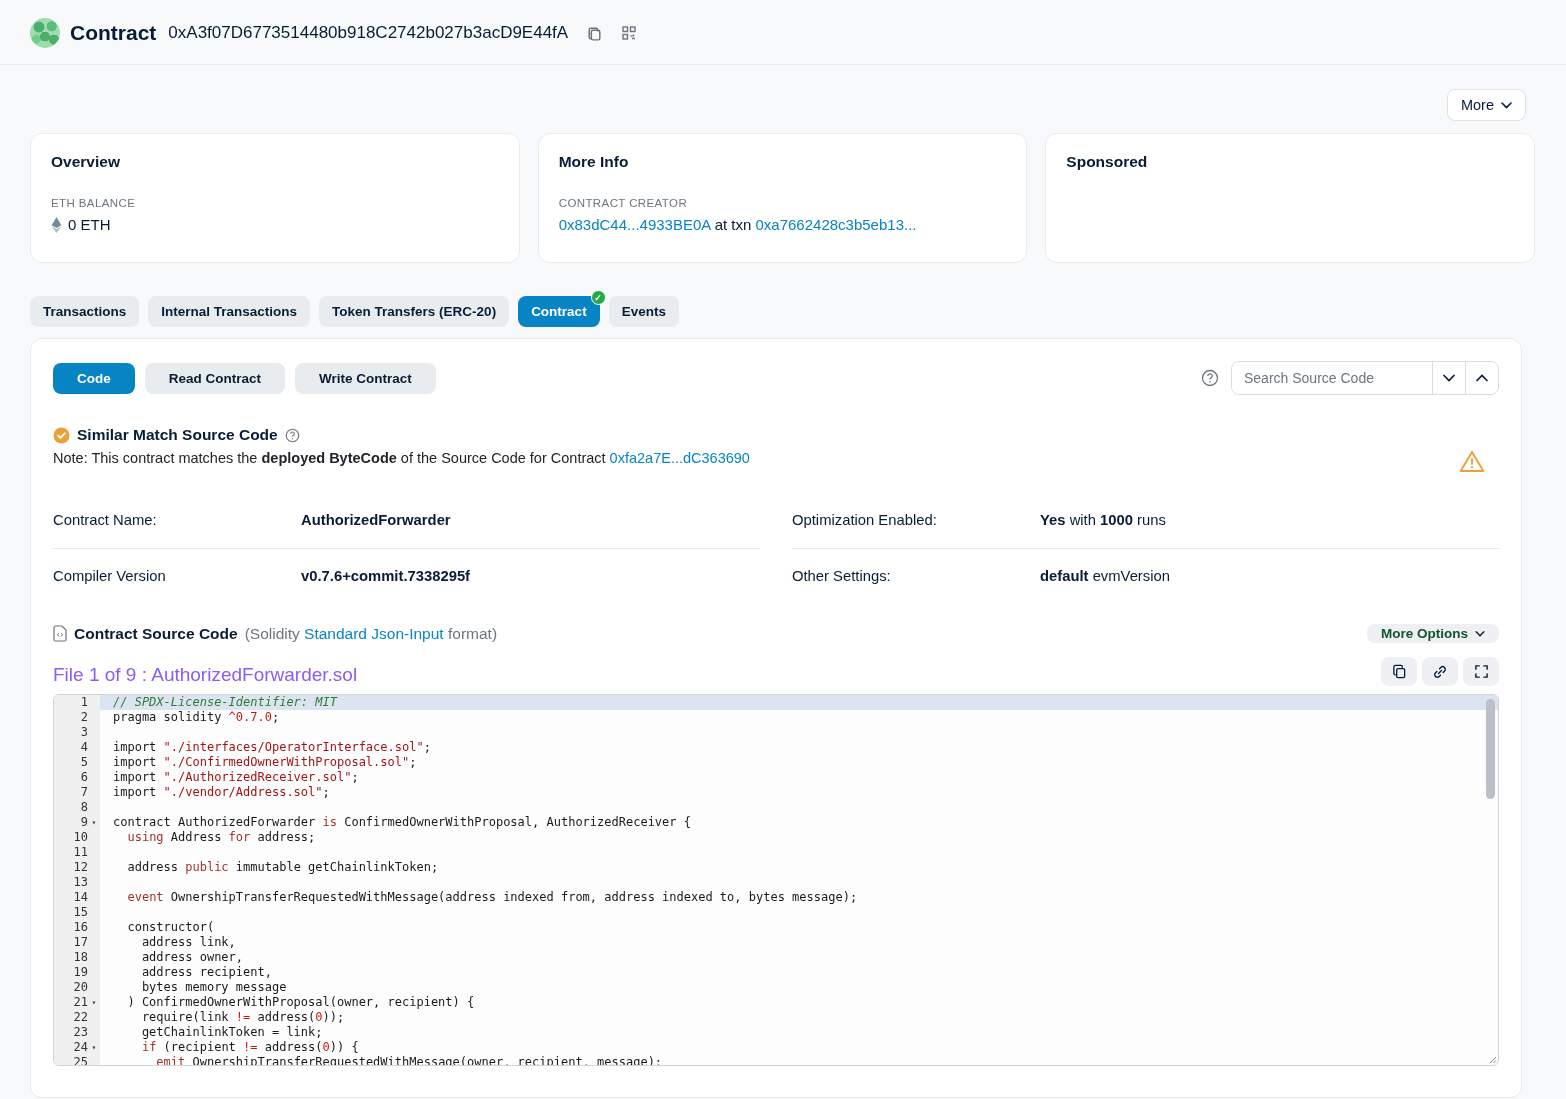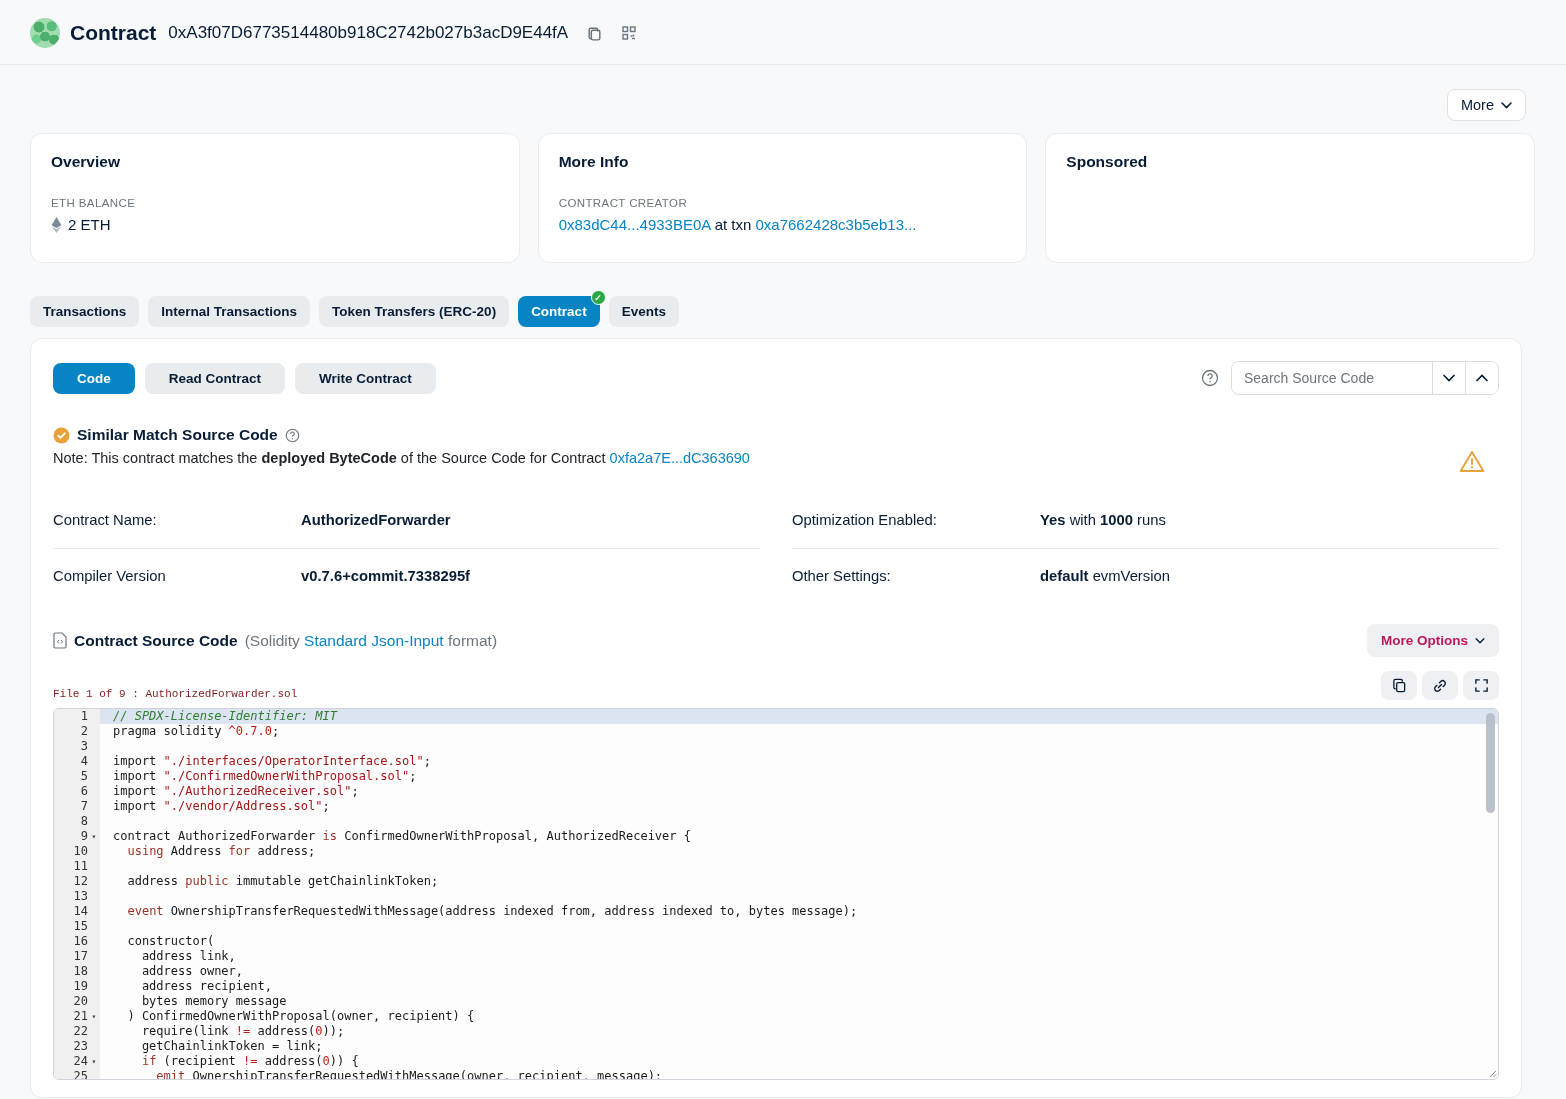--- a/index.html
+++ b/index.html
@@ -106,26 +106,26 @@
   .meta-row { display:flex; padding:9px 0 20px; }
   .meta-row + .meta-row { border-top:1px solid #e9ecef; padding-top:19px; padding-bottom:14px; }
   .meta-label { width:248px; font-size:14.8px; color:#081d35; }
   .meta-value { font-size:14.8px; }
 
   
   .src-header { display:flex; justify-content:space-between; align-items:center; margin-top:26px; }
   .src-title-wrap { display:flex; align-items:center; gap:7px; font-size:15.5px; }
   .src-title { font-weight:700; }
   .more-options-btn {
-    background:#eef0f3; border:none; border-radius:8px; padding:9px 14px;
-    font-size:13.5px; font-weight:600; color:#be185d; display:inline-flex;
+    background:#eef0f3; border:none; border-radius:8px; padding:2px 14px;
+    font-size:13.5px; font-weight:600; color:#14532d; display:inline-flex;
     align-items:center; gap:7px; cursor:pointer;
   }
   .file-row { display:flex; justify-content:space-between; align-items:flex-end; margin-top:14px; }
-  .file-info { font-size:11px; color:#7f1d1d;font-family:Liberation Mono, monospace; }
+  .file-info { font-size:19px; color:#8b5cf6; }
   .icon-btns { display:flex; gap:5px; }
   .icon-btn {
     width:36px; height:29px; background:#eef0f3; border:none; border-radius:8px;
     display:flex; align-items:center; justify-content:center; color:#081d35; cursor:pointer;
   }
 
   
   .code-box {
     position:relative; margin-top:8px; height:372px;
     border:1px solid #ced4da; border-radius:6px; overflow:hidden;
@@ -189,21 +189,21 @@
 
 <div class="cards">
   <div class="card">
     <h3>Overview</h3>
     <div class="mini-label">ETH BALANCE</div>
     <div class="balance-line">
       <svg width="11" height="16" viewBox="0 0 12 18">
         <path d="M6 0L0.5 9.2 6 12.5 11.5 9.2z" fill="#7b8a9a"></path>
         <path d="M6 13.7L0.5 10.4 6 18 11.5 10.4z" fill="#aeb9c4"></path>
       </svg>
-      <span>2 ETH</span>
+      <span>0 ETH</span>
     </div>
   </div>
   <div class="card">
     <h3>More Info</h3>
     <div class="mini-label">CONTRACT CREATOR</div>
     <div class="creator-line">
       <span class="link">0x83dC44...4933BE0A</span><span> at txn </span><span class="link">0xa7662428c3b5eb13...</span>
     </div>
   </div>
   <div class="card">

